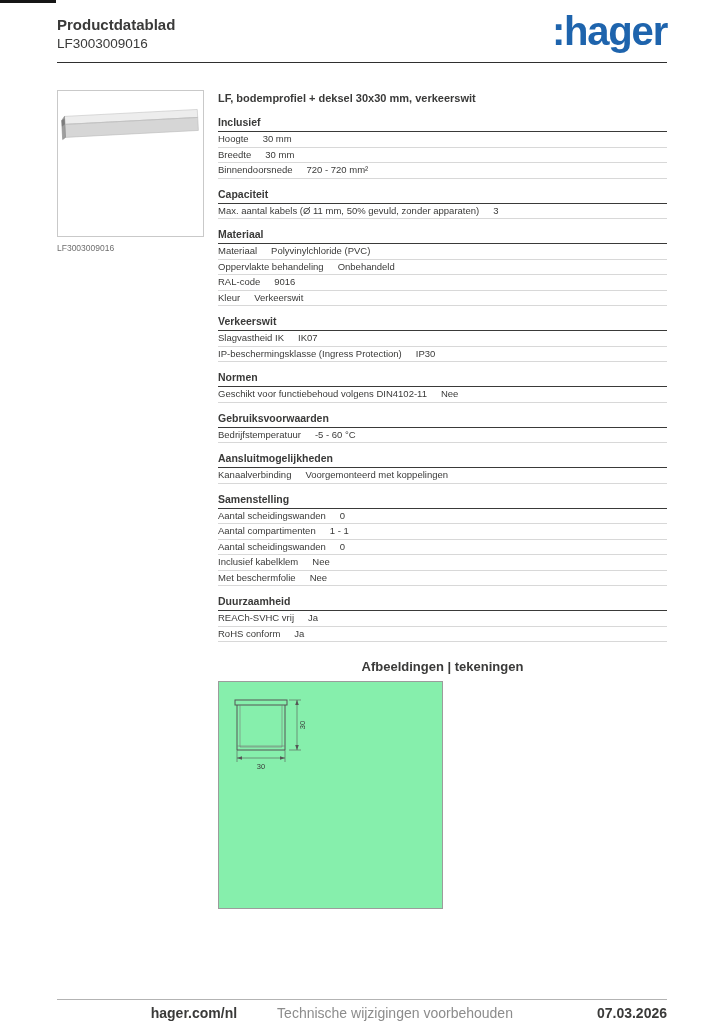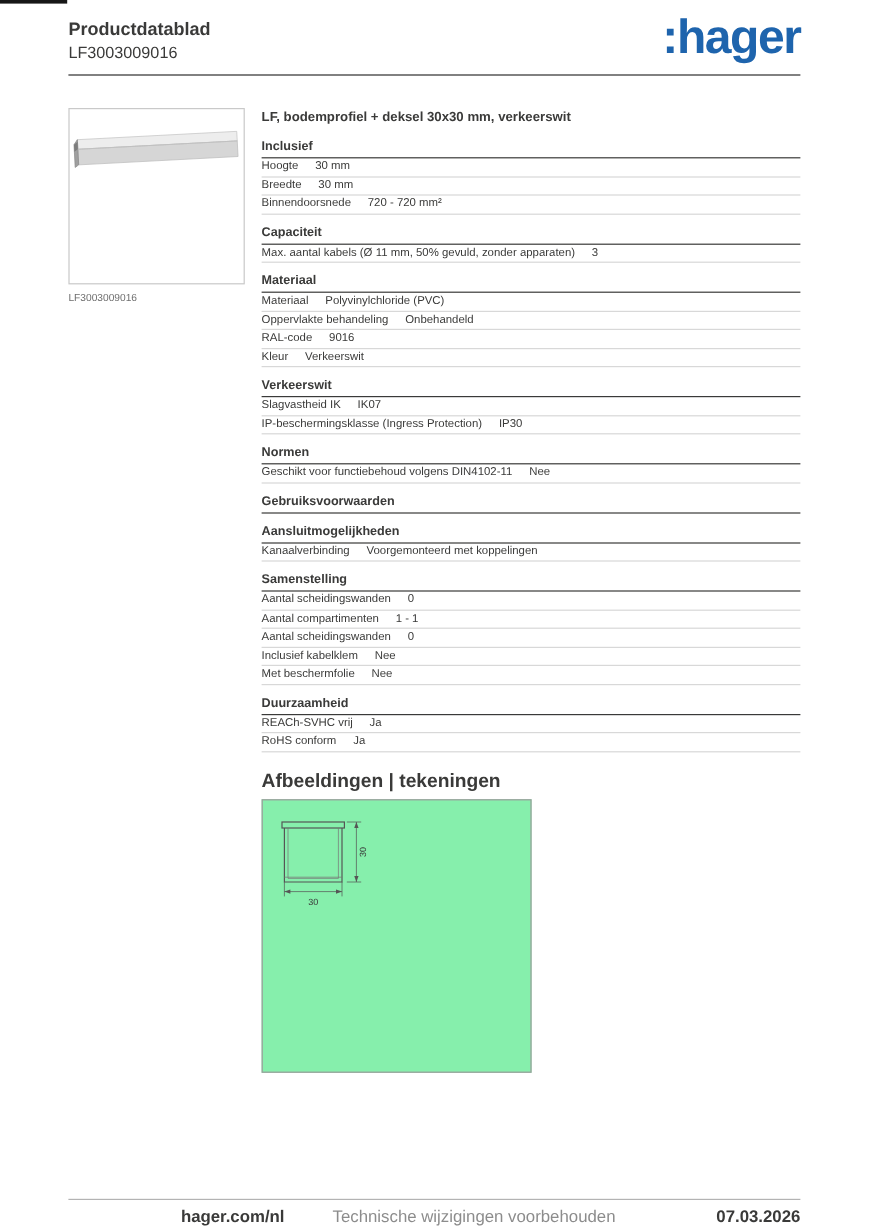--- a/index.html
+++ b/index.html
@@ -33,21 +33,21 @@
   .product-title{font-size:11px;font-weight:bold;line-height:13px;margin:2px 0 0;}
   .specs-heading{font-size:11px;font-weight:bold;line-height:13px;margin:22px 0 0;}
   .sections{margin-top:2px;}
   .sec-title{font-size:10.5px;font-weight:bold;line-height:12px;padding:9px 0 3px;
              border-bottom:1px solid var(--rule-dark);}
   .spec-row{display:flex;justify-content:flex-start;align-items:baseline;gap:14px;
             font-size:9.5px;line-height:10.5px;padding:2px 0;border-bottom:1px solid var(--rule-light);}
   .spec-row .lbl{text-align:left;}
   .spec-row .val{text-align:right;white-space:nowrap;}
 
-  .drawings-heading{font-size:16px;font-weight:bold;line-height:13px;margin:18px 0 0;}
+  .drawings-heading{font-size:13px;font-weight:bold;line-height:13px;margin:18px 0 0;text-align:center;}
   .drawing-box{margin-top:8px;width:225px;height:228px;border:1px solid #9c9c9c;background:#86efac;padding:6px;}
 
   
   .footer-rule{position:absolute;left:57px;right:57px;top:999px;border-top:1px solid #b3b3b3;}
   .footer{position:absolute;left:57px;right:57px;top:1005px;display:flex;
           justify-content:flex-end;align-items:baseline;font-size:14px;gap:40px;}
   .footer .f-left{font-weight:bold;color:var(--text);text-decoration:none;}
   .footer .f-center{color:#8c8c8c;}
   .footer .f-right{font-weight:bold;color:var(--text);padding-left:44px;}
 </style>
@@ -136,20 +136,24 @@
         </div>
         <div class="spec-section">
           <div class="sec-title">Normen</div>
           <div class="spec-row">
             <span class="lbl">Geschikt voor functiebehoud volgens DIN4102-11</span>
             <span class="val">Nee</span>
           </div>
         </div>
         <div class="spec-section">
           <div class="sec-title">Gebruiksvoorwaarden</div>
+          <div class="spec-row">
+            <span class="lbl">Bedrijfstemperatuur</span>
+            <span class="val">-5 - 60 °C</span>
+          </div>
         </div>
         <div class="spec-section">
           <div class="sec-title">Aansluitmogelijkheden</div>
           <div class="spec-row">
             <span class="lbl">Kanaalverbinding</span>
             <span class="val">Voorgemonteerd met koppelingen</span>
           </div>
         </div>
         <div class="spec-section">
           <div class="sec-title">Samenstelling</div>

